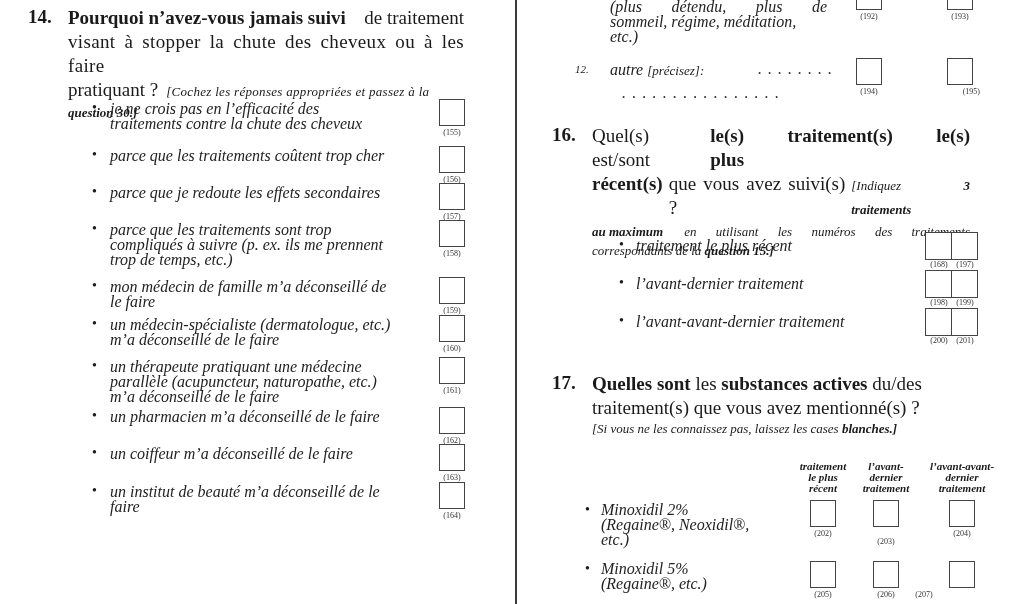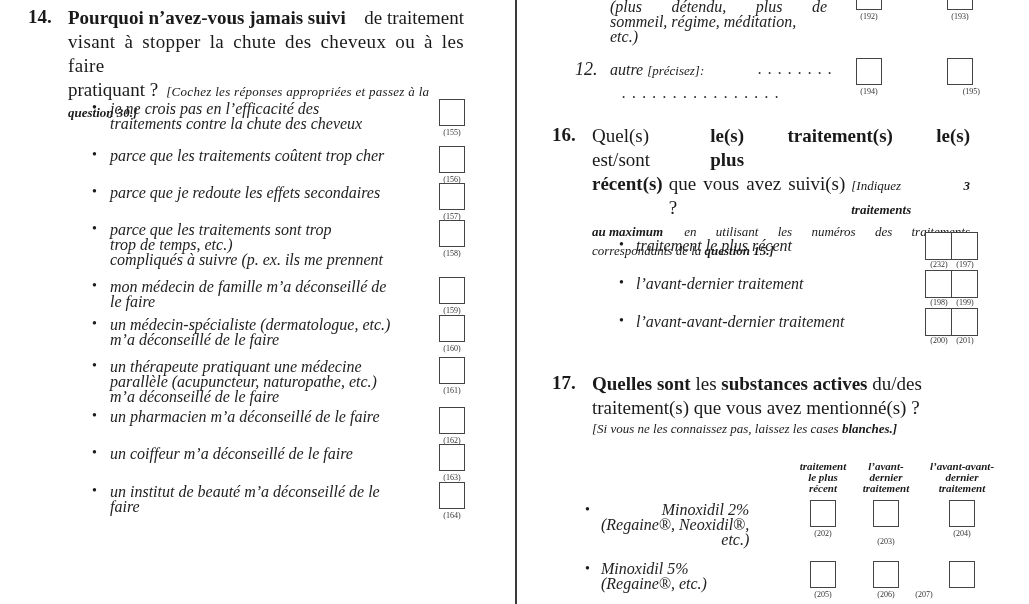--- a/index.html
+++ b/index.html
@@ -62,22 +62,22 @@
         <div class="item" style="left:110px; top:185px; width:316px;">
           <div style="text-align:justify;">parce que je redoute les effets secondaires</div>
         </div>
         <div class="box" style="left:439px; top:183px;"></div>
         <div class="code" style="left:432px; top:212px;">(157)</div>
       </div>
       <div>
         <div class="bullet" style="left:92px; top:221px;">•</div>
         <div class="item" style="left:110px; top:222px; width:316px;">
           <div style="text-align:justify;">parce que les traitements sont trop</div>
+          <div style="text-align:justify;">compliqués à suivre (p. ex. ils me prennent</div>
           <div style="text-align:justify;">trop de temps, etc.)</div>
-          <div style="text-align:justify;">compliqués à suivre (p. ex. ils me prennent</div>
         </div>
         <div class="box" style="left:439px; top:220px;"></div>
         <div class="code" style="left:432px; top:249px;">(158)</div>
       </div>
       <div>
         <div class="bullet" style="left:92px; top:278px;">•</div>
         <div class="item" style="left:110px; top:279px; width:316px;">
           <div style="text-align:justify;">mon médecin de famille m’a déconseillé de</div>
           <div style="text-align:justify;">le faire</div>
         </div>
@@ -135,21 +135,21 @@
   <div class="item just" style="left:610px; top:-1px; width:217px;">
     <div style="text-align:justify; text-align-last:justify;">(plus détendu, plus de</div>
     <div>sommeil, régime, méditation,</div>
     <div>etc.)</div>
   </div>
   <div class="box" style="left:856px; top:-17px;"></div>
   <div class="code" style="left:849px; top:12px;">(192)</div>
   <div class="box" style="left:947px; top:-17px;"></div>
   <div class="code" style="left:940px; top:12px;">(193)</div>
 
-  <div class="item" style="left:575px; top:62px; font-size:18px;">12.</div>
+  <div class="item" style="left:575px; top:62px; font-size:11px;">12.</div>
   <div class="item" style="left:610px; top:62px;">
     <span>autre</span>
     <span style="font-size:13px;">[précisez]:</span>
   </div>
   <div class="dots" style="left:758px; top:60px;">........</div>
   <div class="dots" style="left:622px; top:84px; letter-spacing:6.2px;">................</div>
   <div class="box" style="left:856px; top:58px;"></div>
   <div class="code" style="left:849px; top:87px;">(194)</div>
   <div class="box" style="left:947px; top:58px;"></div>
   <div class="code" style="left:940px; top:87px;text-align:right;">(195)</div>
@@ -175,21 +175,21 @@
       <span>correspondants de la</span>
       <b>question 15.]</b>
     </div>
   </div>
   <div id="q16-items">
       <div>
         <div class="bullet" style="left:619px; top:237px;">•</div>
         <div class="item" style="left:636px; top:238px;">traitement le plus récent</div>
         <div class="box" style="left:925px; top:232px; width:27px; height:28px;"></div>
         <div class="box" style="left:951px; top:232px; width:27px; height:28px;"></div>
-        <div class="code" style="left:919px; top:260px;">(232)</div>
+        <div class="code" style="left:919px; top:260px;">(168)</div>
         <div class="code" style="left:945px; top:260px;">(197)</div>
       </div>
       <div>
         <div class="bullet" style="left:619px; top:275px;">•</div>
         <div class="item" style="left:636px; top:276px;">l’avant-dernier traitement</div>
         <div class="box" style="left:925px; top:270px; width:27px; height:28px;"></div>
         <div class="box" style="left:951px; top:270px; width:27px; height:28px;"></div>
         <div class="code" style="left:919px; top:298px;">(198)</div>
         <div class="code" style="left:945px; top:298px;">(199)</div>
       </div>
@@ -230,21 +230,21 @@
         <div>dernier</div>
         <div>traitement</div>
       </div>
       <div class="colhead" style="left:917px; top:461px; width:90px;">
         <div>l’avant-avant-</div>
         <div>dernier</div>
         <div>traitement</div>
       </div>
       <div>
         <div class="bullet" style="left:585px; top:502px;">•</div>
-        <div class="item" style="left:601px; top:502px; font-size:16px;text-align:right;">
+        <div class="item" style="left:601px; top:502px; font-size:16px;">
           <div>Minoxidil 2%</div>
           <div>(Regaine®, Neoxidil®,</div>
           <div>etc.)</div>
         </div>
         <div class="box" style="left:810px; top:500px;"></div>
         <div class="code" style="left:803px; top:529px;">(202)</div>
         <div class="box" style="left:873px; top:500px;"></div>
         <div class="code" style="left:866px; top:529px;margin-top:8px;">(203)</div>
         <div class="box" style="left:949px; top:500px;"></div>
         <div class="code" style="left:942px; top:529px;">(204)</div>

